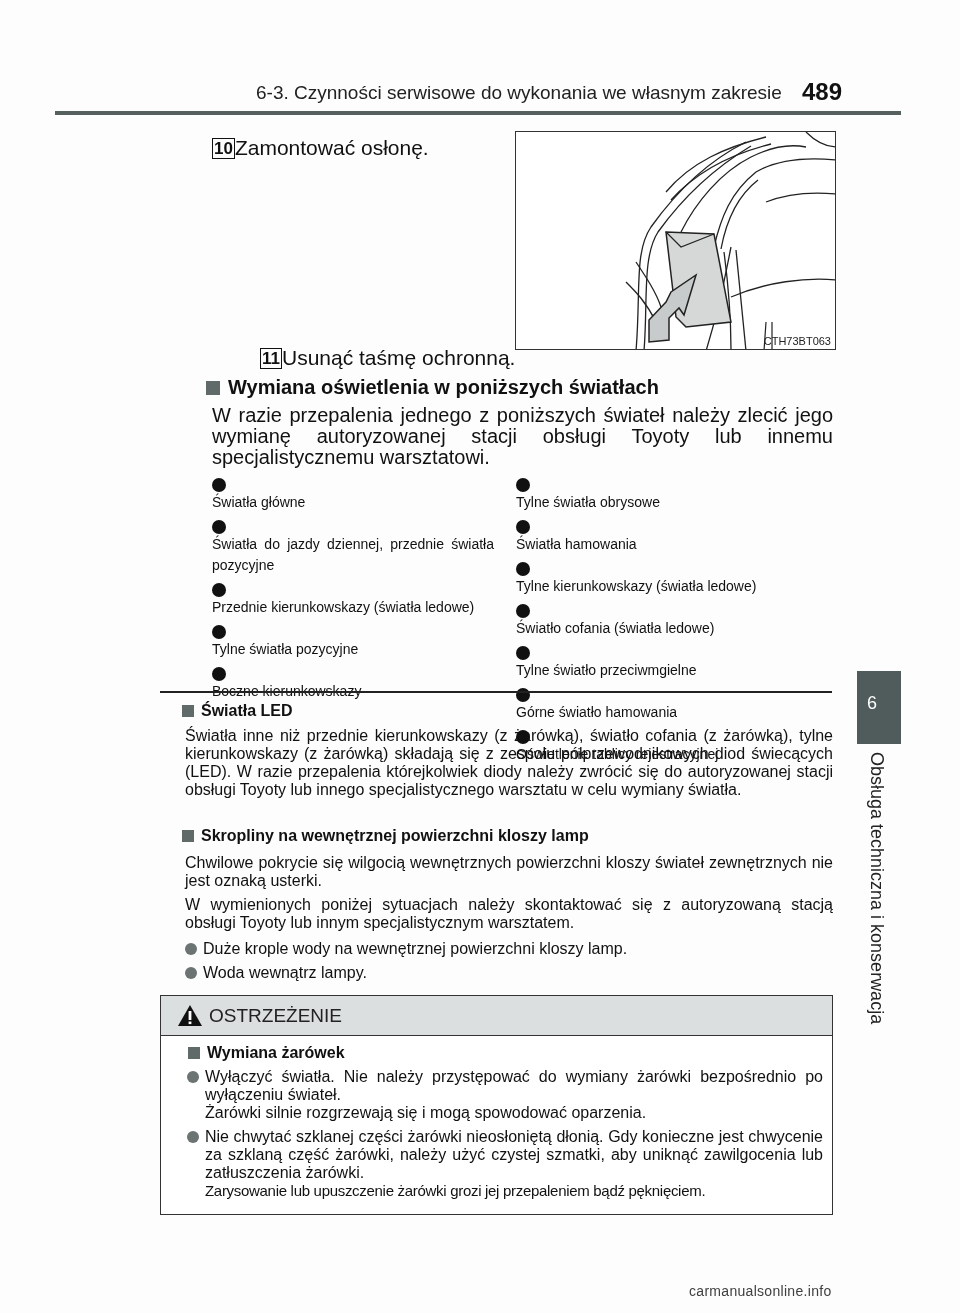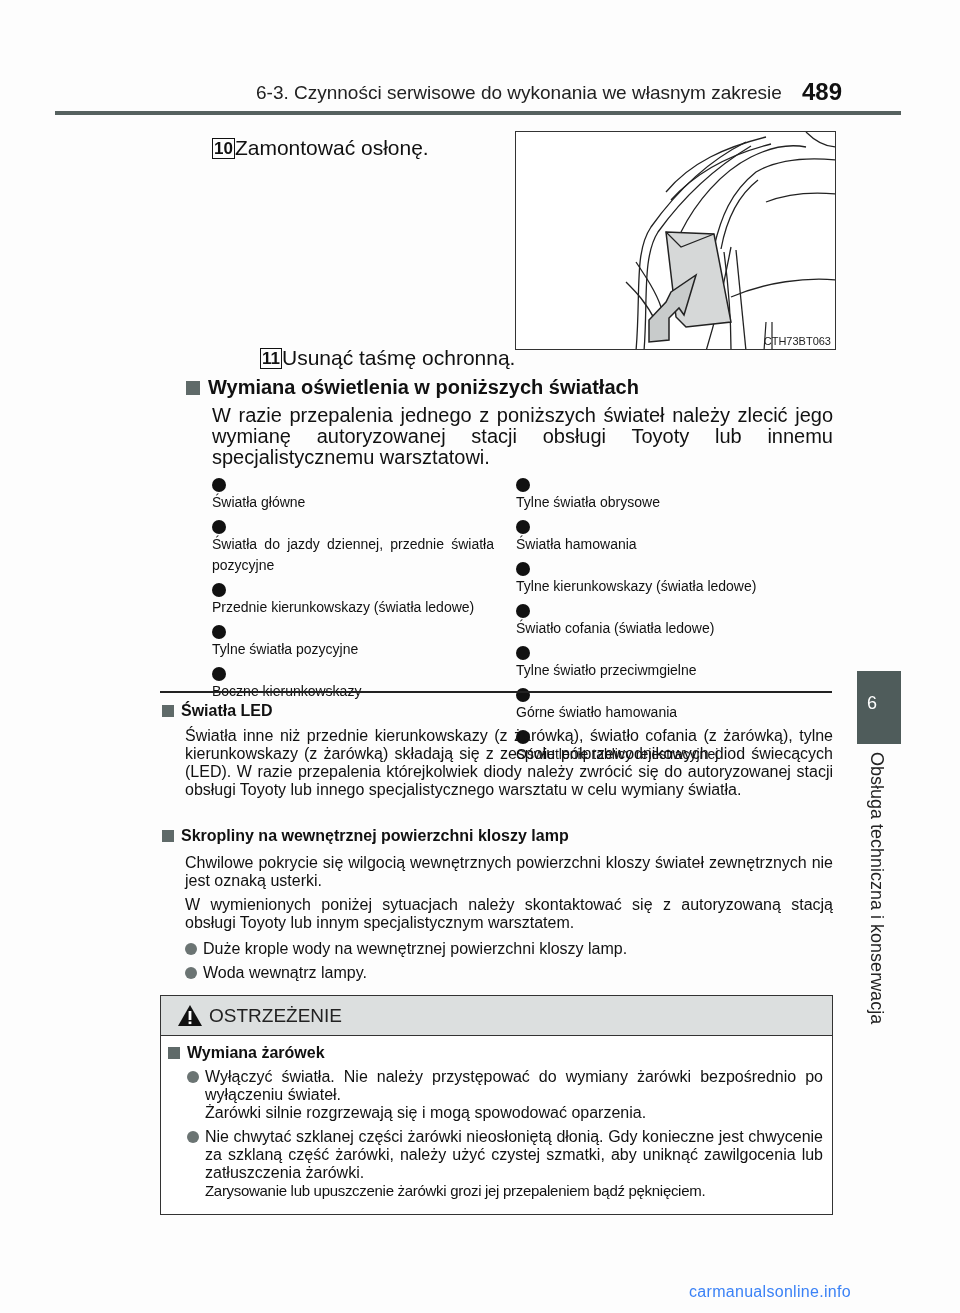--- a/index.html
+++ b/index.html
@@ -18,21 +18,21 @@
   .step { position: absolute; font-size: 21px; display: flex; align-items: center; }
   .step-num { display: inline-block; border: 1.5px solid #111; font-weight: bold; font-size: 17px; line-height: 19px; padding: 0 1px; }
 
   .figure { position: absolute; left: 515px; top: 131px; width: 321px; height: 219px; border: 1.5px solid #333; background: #fff; overflow: hidden; }
   .figure svg { position: absolute; left: 0; top: 0; }
   .figure-code { position: absolute; right: 4px; bottom: 2px; font-size: 11px; color: #222; padding-left: 12px; }
 
   .sq { display: inline-block; width: 14px; height: 14px; background: #5f6a69; margin-right: 8px; flex-shrink: 0; }
   .sq-sm { width: 12px; height: 12px; margin-right: 7px; }
 
-  .sec-head { position: absolute; display: flex; align-items: center; font-weight: bold; }
+  .sec-head { position: absolute; display: flex; align-items: center; font-weight: bold; margin-left: 20px; }
   .sec-head.big { font-size: 20px; }
   .sec-head.small { font-size: 16px; }
 
   .para { position: absolute; text-align: justify; }
   .para.big { font-size: 20px; line-height: 21px; }
   .para.small { font-size: 16px; line-height: 18px; }
 
   .bl { position: absolute; }
   .bl-item { display: flex; font-size: 14px; line-height: 21px; margin-bottom: 3px; flex-direction: column; }
   .dot { display: inline-block; width: 14px; height: 14px; border-radius: 50%; background: #111; margin: 4px 8px 0 0; flex-shrink: 0; }
@@ -41,21 +41,21 @@
   .sm-bl { position: absolute; display: flex; font-size: 16px; line-height: 18px; }
   .dot-g { display: inline-block; width: 12px; height: 12px; border-radius: 50%; background: #6b7473; margin: 3px 6px 0 0; flex-shrink: 0; }
 
   .divider { position: absolute; left: 160px; top: 691px; width: 672px; height: 2px; background: #222; }
 
   .warn-box { position: absolute; left: 160px; top: 995px; width: 673px; height: 220px; border: 1.5px solid #333; background: #fff; }
   .warn-head { position: absolute; left: 0; top: 0; width: 100%; height: 40px; background: #dcdfdf; border-bottom: 1.5px solid #333; display: flex; align-items: center; }
   .warn-icon { margin-left: 16px; margin-right: 6px; }
   .warn-title { font-size: 19px; color: #222; }
 
-  .watermark { position: absolute; left: 689px; top: 1283px; font-size: 16px; color: #3b82f6; letter-spacing: 0.3px; }
+  .watermark { position: absolute; left: 689px; top: 1283px; font-size: 14px; color: #404040; letter-spacing: 0.3px; }
 </style>
 </head>
 <body>
 
 <div class="header">
   <div class="header-title">6-3. Czynności serwisowe do wykonania we własnym zakresie</div>
   <div class="header-page">489</div>
   <div class="header-rule"></div>
 </div>
 

